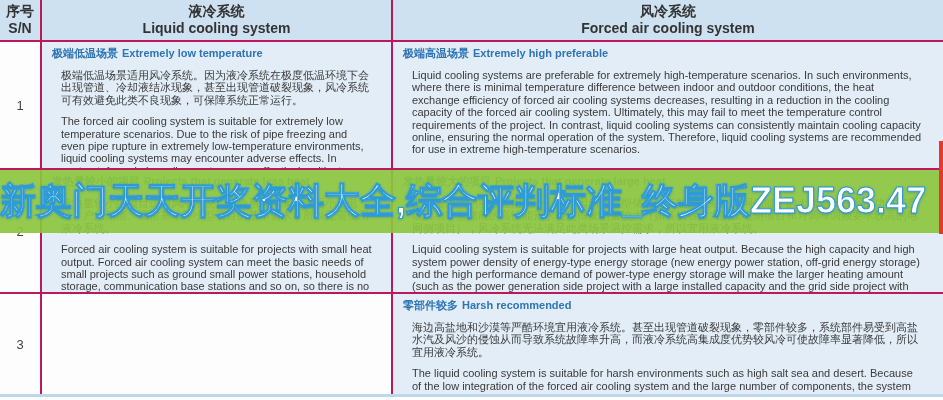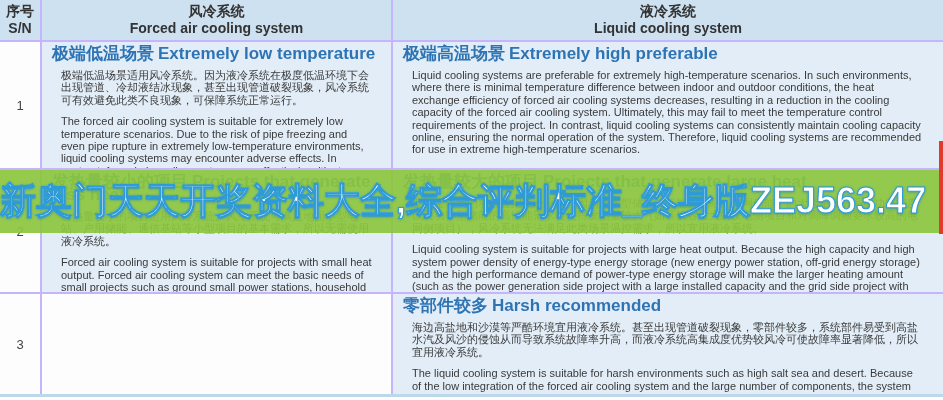--- a/index.html
+++ b/index.html
@@ -9,37 +9,37 @@
     font-family:"Liberation Sans","DejaVu Sans",sans-serif;
     -webkit-font-smoothing:antialiased;
   }
   .stage{position:absolute;inset:0;}
   
   .cmp-table{
     position:absolute;left:0;top:0;width:943px;height:397px;
     display:grid;
     grid-template-columns:40px 349px 1fr;
     grid-template-rows:40px 126px 122px 1fr;
-    gap:2px;background:#c4b5fd;
+    gap:2px;background:#be185d;
     border-bottom:3px solid #bdd8ea;
     box-sizing:border-box;
   }
   .cell{background:#e2edf7;box-sizing:border-box;overflow:hidden;}
   .cell.white{background:#fdfdfe;}
   .hcell{
     background:#cde1f0;display:flex;flex-direction:column;
     align-items:center;justify-content:center;
     color:#333;font-weight:bold;font-size:14px;line-height:17px;text-align:center;
   }
   .sncell{
     background:#fdfdfe;display:flex;align-items:center;justify-content:center;
     color:#444;font-size:13px;
   }
   .ccell{padding:5px 10px 4px 10px;color:#3a3a3a;font-size:11px;line-height:12.4px;}
-  .ctitle{font-weight:bold;color:#2e74b5;font-size:17px;line-height:13px;}
+  .ctitle{font-weight:bold;color:#2e74b5;font-size:11px;line-height:13px;}
   .ctitle .sp{display:inline-block;width:4px;}
   .body-zh,.body-en{margin:9px;}
   
   .ad-banner{
     position:absolute;left:0;top:170px;width:943px;height:63px;
     background:rgba(140,198,62,0.92);
     display:flex;align-items:center;justify-content:flex-start;
     white-space:nowrap;z-index:5;cursor:pointer;
   }
   .ad-banner span{
@@ -58,26 +58,26 @@
 
 <div class="stage">
 
   <div class="cmp-table">
 
     <div class="cell hcell">
       <div>序号</div>
       <div>S/N</div>
     </div>
     <div class="cell hcell">
+      <div>液冷系统</div>
+      <div>Liquid cooling system</div>
+    </div>
+    <div class="cell hcell">
       <div>风冷系统</div>
       <div>Forced air cooling system</div>
-    </div>
-    <div class="cell hcell">
-      <div>液冷系统</div>
-      <div>Liquid cooling system</div>
     </div>
 
     <div class="cell sncell">1</div>
     <div class="cell ccell">
       <div class="ctitle"><span>极端低温场景</span><span class="sp"></span><span>Extremely low temperature</span></div>
       <div class="body-zh">极端低温场景适用风冷系统。因为液冷系统在极度低温环境下会出现管道、冷却液结冰现象，甚至出现管道破裂现象，风冷系统可有效避免此类不良现象，可保障系统正常运行。</div>
       <div class="body-en">The forced air cooling system is suitable for extremely low temperature scenarios. Due to the risk of pipe freezing and even pipe rupture in extremely low-temperature environments, liquid cooling systems may encounter adverse effects. In contrast, forced air cooling systems can effectively mitigate such issues, ensuring the normal operation of the system.</div>
     </div>
     <div class="cell ccell">
       <div class="ctitle"><span>极端高温场景</span><span class="sp"></span><span>Extremely high preferable</span></div>

